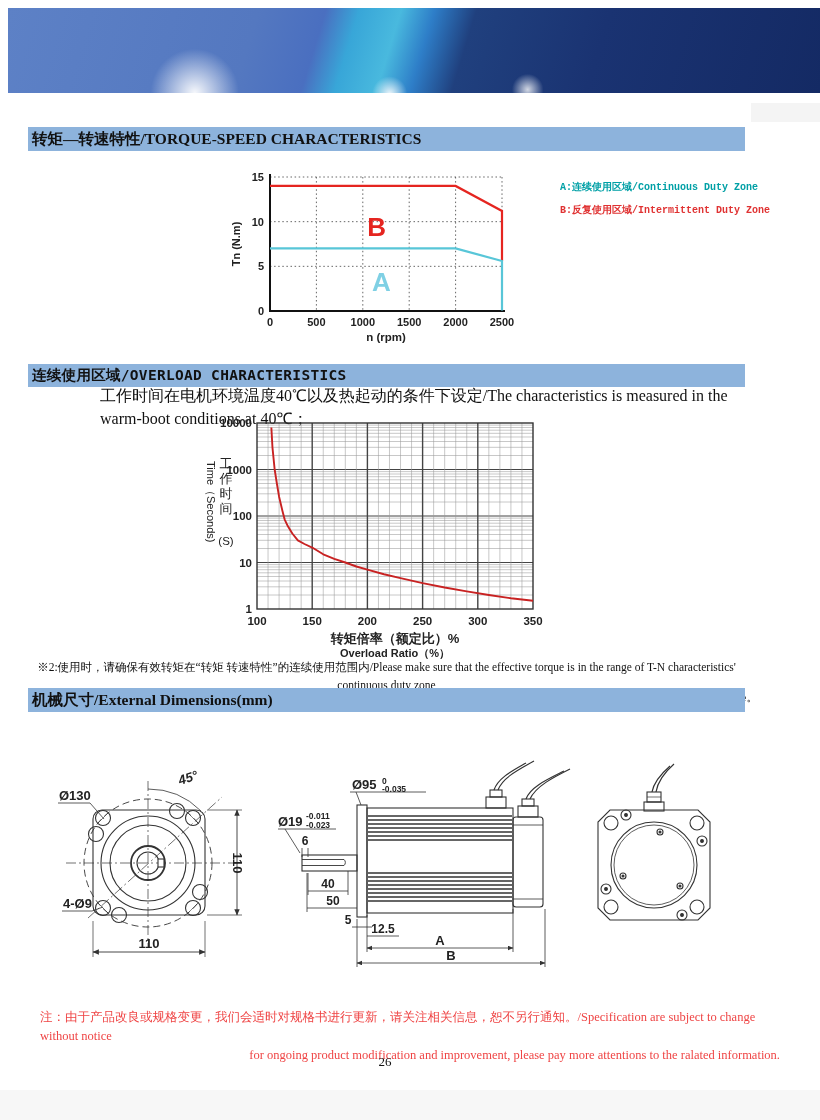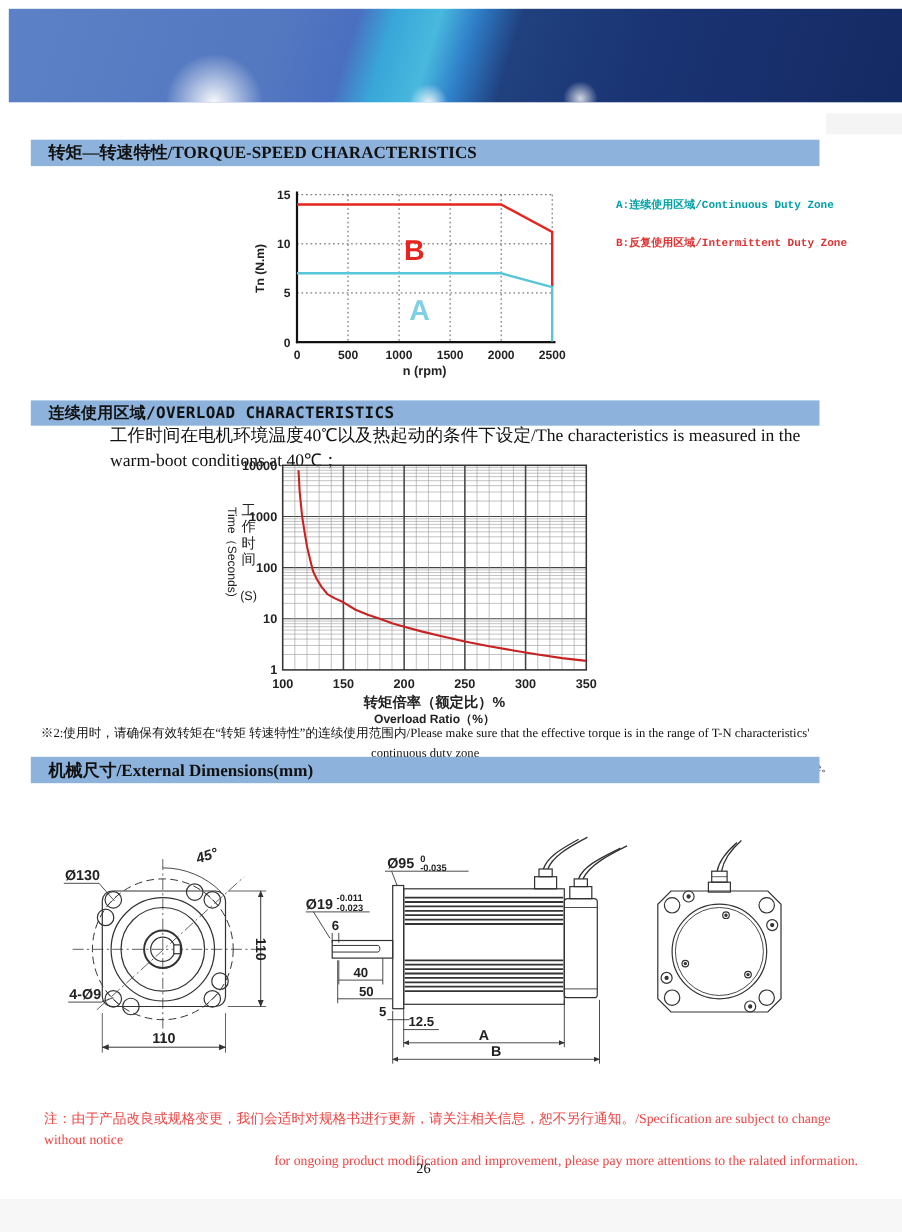--- a/index.html
+++ b/index.html
@@ -12,29 +12,29 @@
     position:absolute;left:8px;top:8px;right:0;height:85px;
     background:
       radial-gradient(circle at 23% 100%, rgba(255,255,255,.95), rgba(255,255,255,0) 7%),
       radial-gradient(circle at 47% 101%, rgba(255,255,255,.9), rgba(255,255,255,0) 4%),
       radial-gradient(circle at 64% 96%, rgba(255,255,255,.8), rgba(255,255,255,0) 3%),
       linear-gradient(107deg,#5d81c6 0%,#5478c0 30%,#4a6fc0 38%,#38a6d8 42%,#49b9de 47%,#2e7ec8 51%,#20407e 56%,#1a3372 72%,#142a64 100%);
   }
   .section-bar{
     position:absolute;left:28px;width:717px;height:24px;
     background:#8db3dc;display:flex;align-items:center;
-    font-weight:700;color:#111;font-size:15.5px;padding-left:16px;box-sizing:border-box;
+    font-weight:700;color:#111;font-size:15.5px;padding-left:4px;box-sizing:border-box;
     font-family:"Liberation Serif", serif;
   }
   .bar-ts{top:127px;}
   .bar-ol{top:364px;height:23px;font-family:"DejaVu Sans Mono", monospace;font-size:14.5px;letter-spacing:.3px;}
   .bar-dim{top:688px;}
   .legend{position:absolute;left:560px;top:176px;font-family:Liberation Mono, monospace;font-weight:700;font-size:10px;line-height:23px;}
   .legend .lg-a{color:#00a0a6;}
-  .legend .lg-b{color:#e03232;margin-top:12px;}
+  .legend .lg-b{color:#e03232;}
   .subtitle{position:absolute;left:100px;top:386px;font-size:16px;color:#111;width:660px;}
   .notes{position:absolute;left:28px;top:658px;width:717px;text-align:center;font-size:11.5px;color:#111;line-height:18px;}
   .note2-tail{position:absolute;left:736px;top:690px;font-size:11px;font-weight:400;color:#222;}
   .stray-dot{position:absolute;left:224px;top:690px;font-size:12px;color:#444;}
   .footer-note{position:absolute;left:40px;top:1008px;width:740px;font-size:12.5px;color:#ef4444;line-height:19px;}
   .footer-note .ln2{padding-left:34px;text-align:right;}
   .page-num{position:absolute;left:0;top:1054px;width:770px;text-align:center;font-size:13px;color:#111;}
   .bottom-band{position:absolute;left:0;top:1090px;width:820px;height:30px;background:#f7f7f7;}
   .corner-shade{position:absolute;left:751px;top:103px;width:69px;height:19px;background:#f4f4f4;}
   svg{font-family:"Liberation Sans", sans-serif;}

